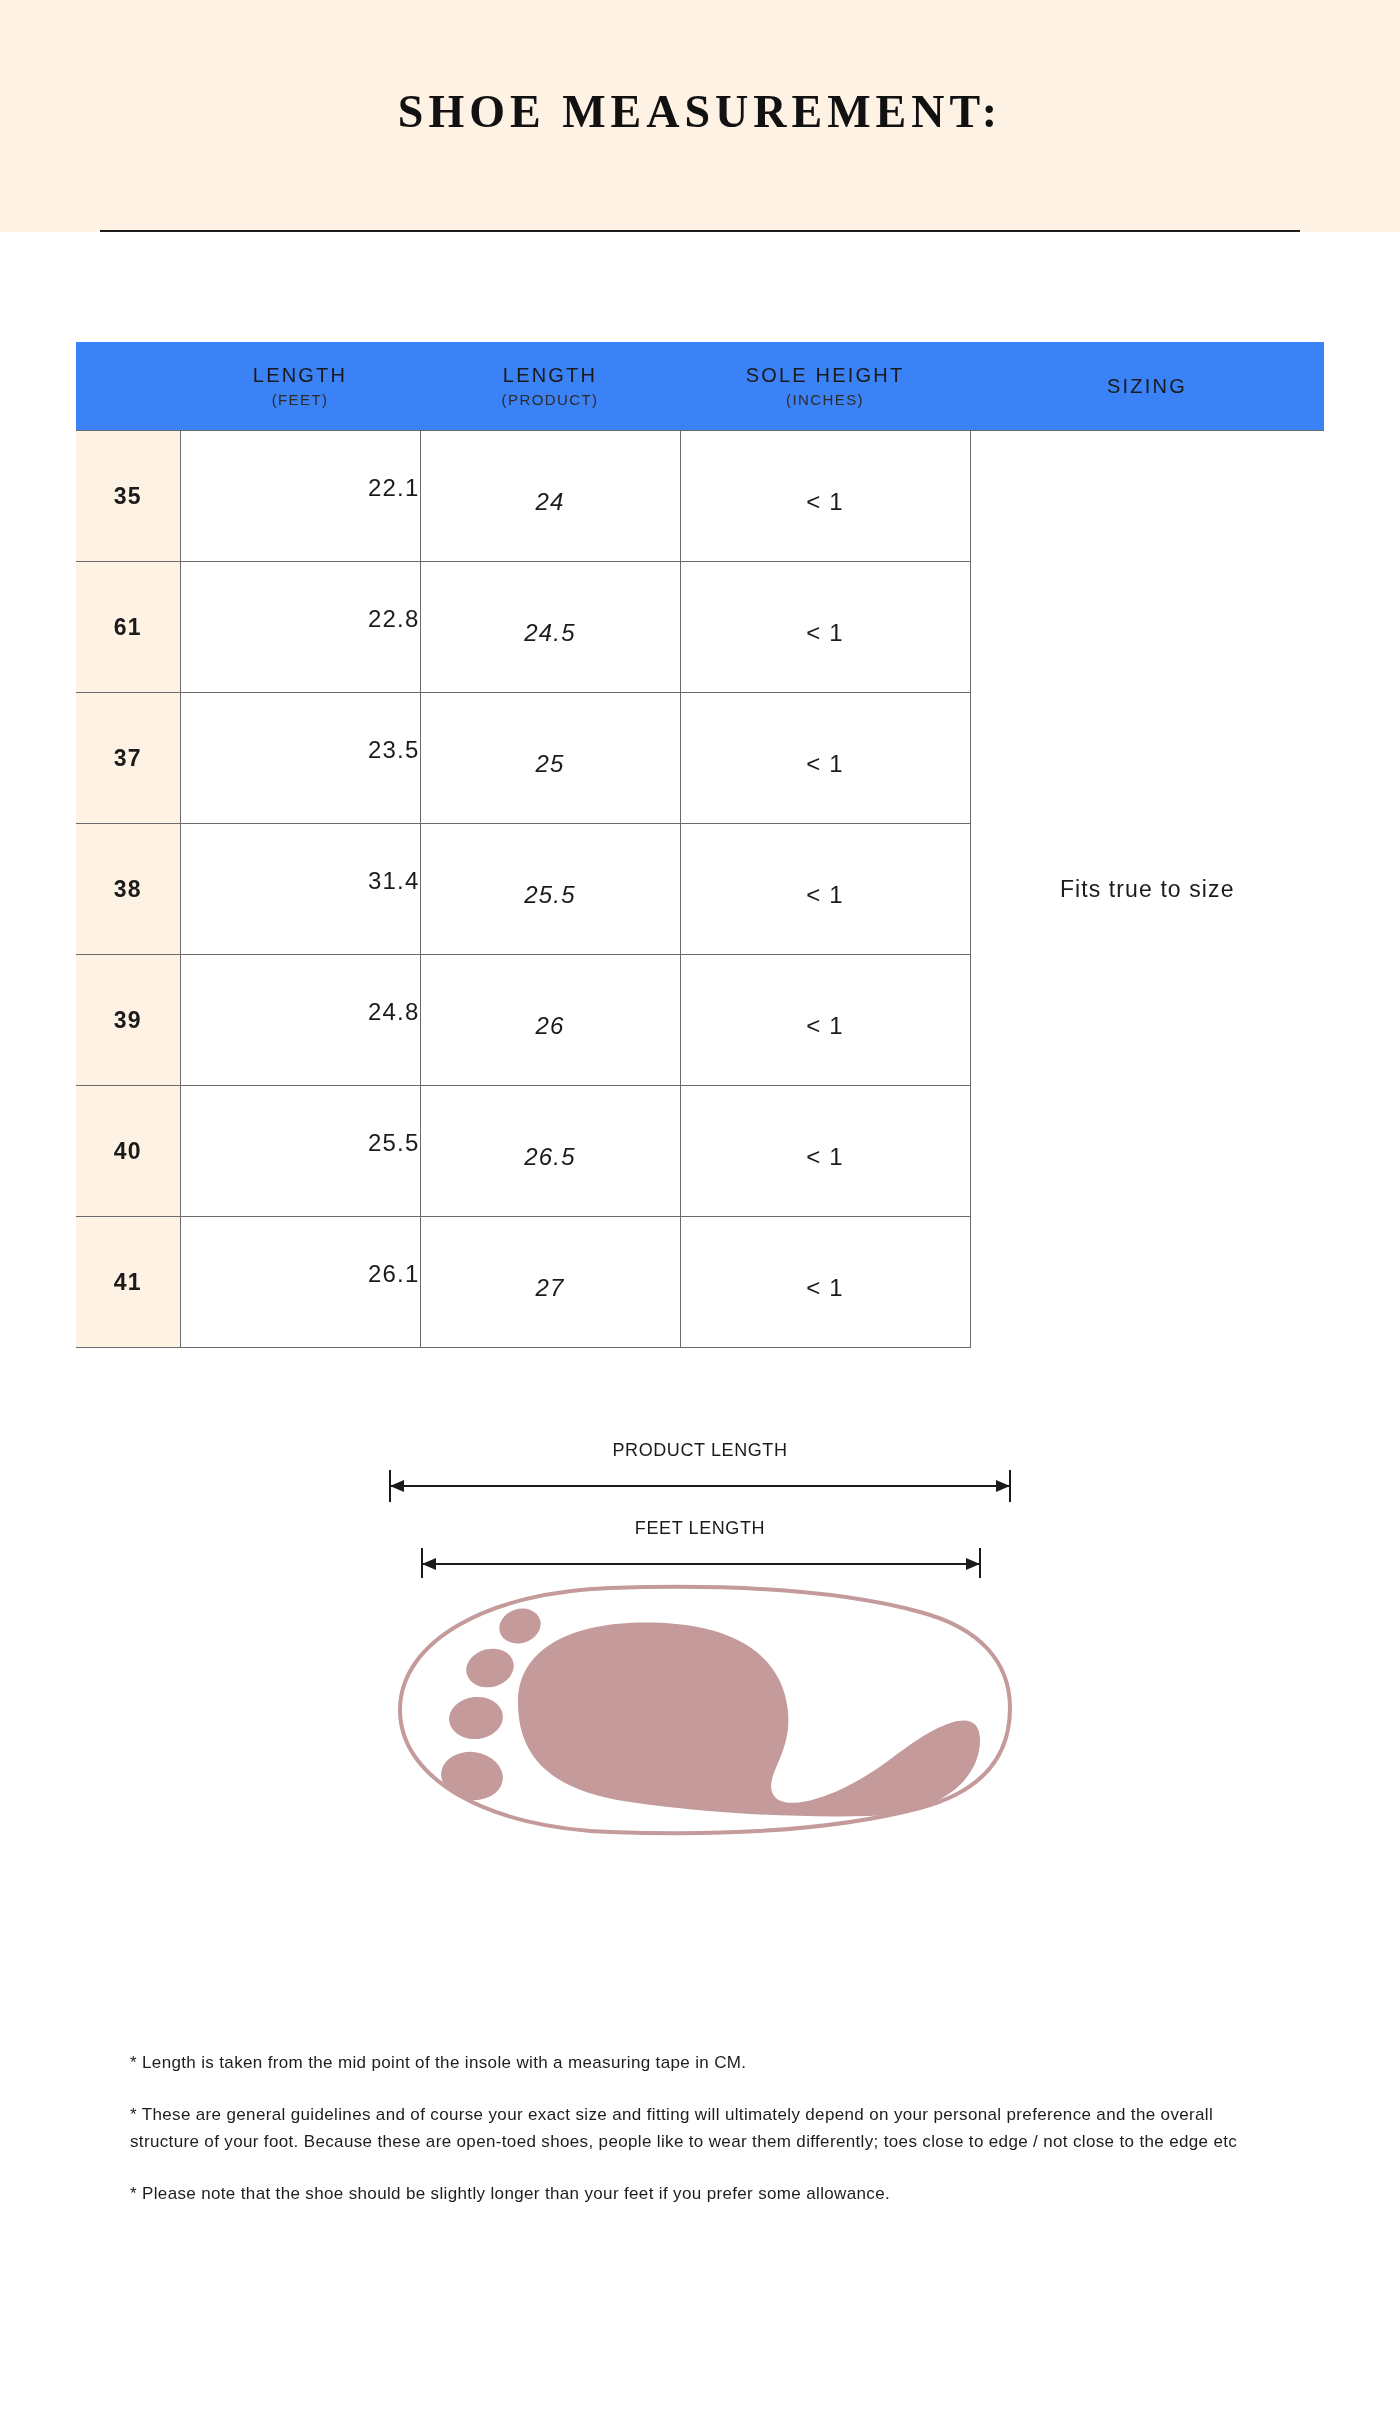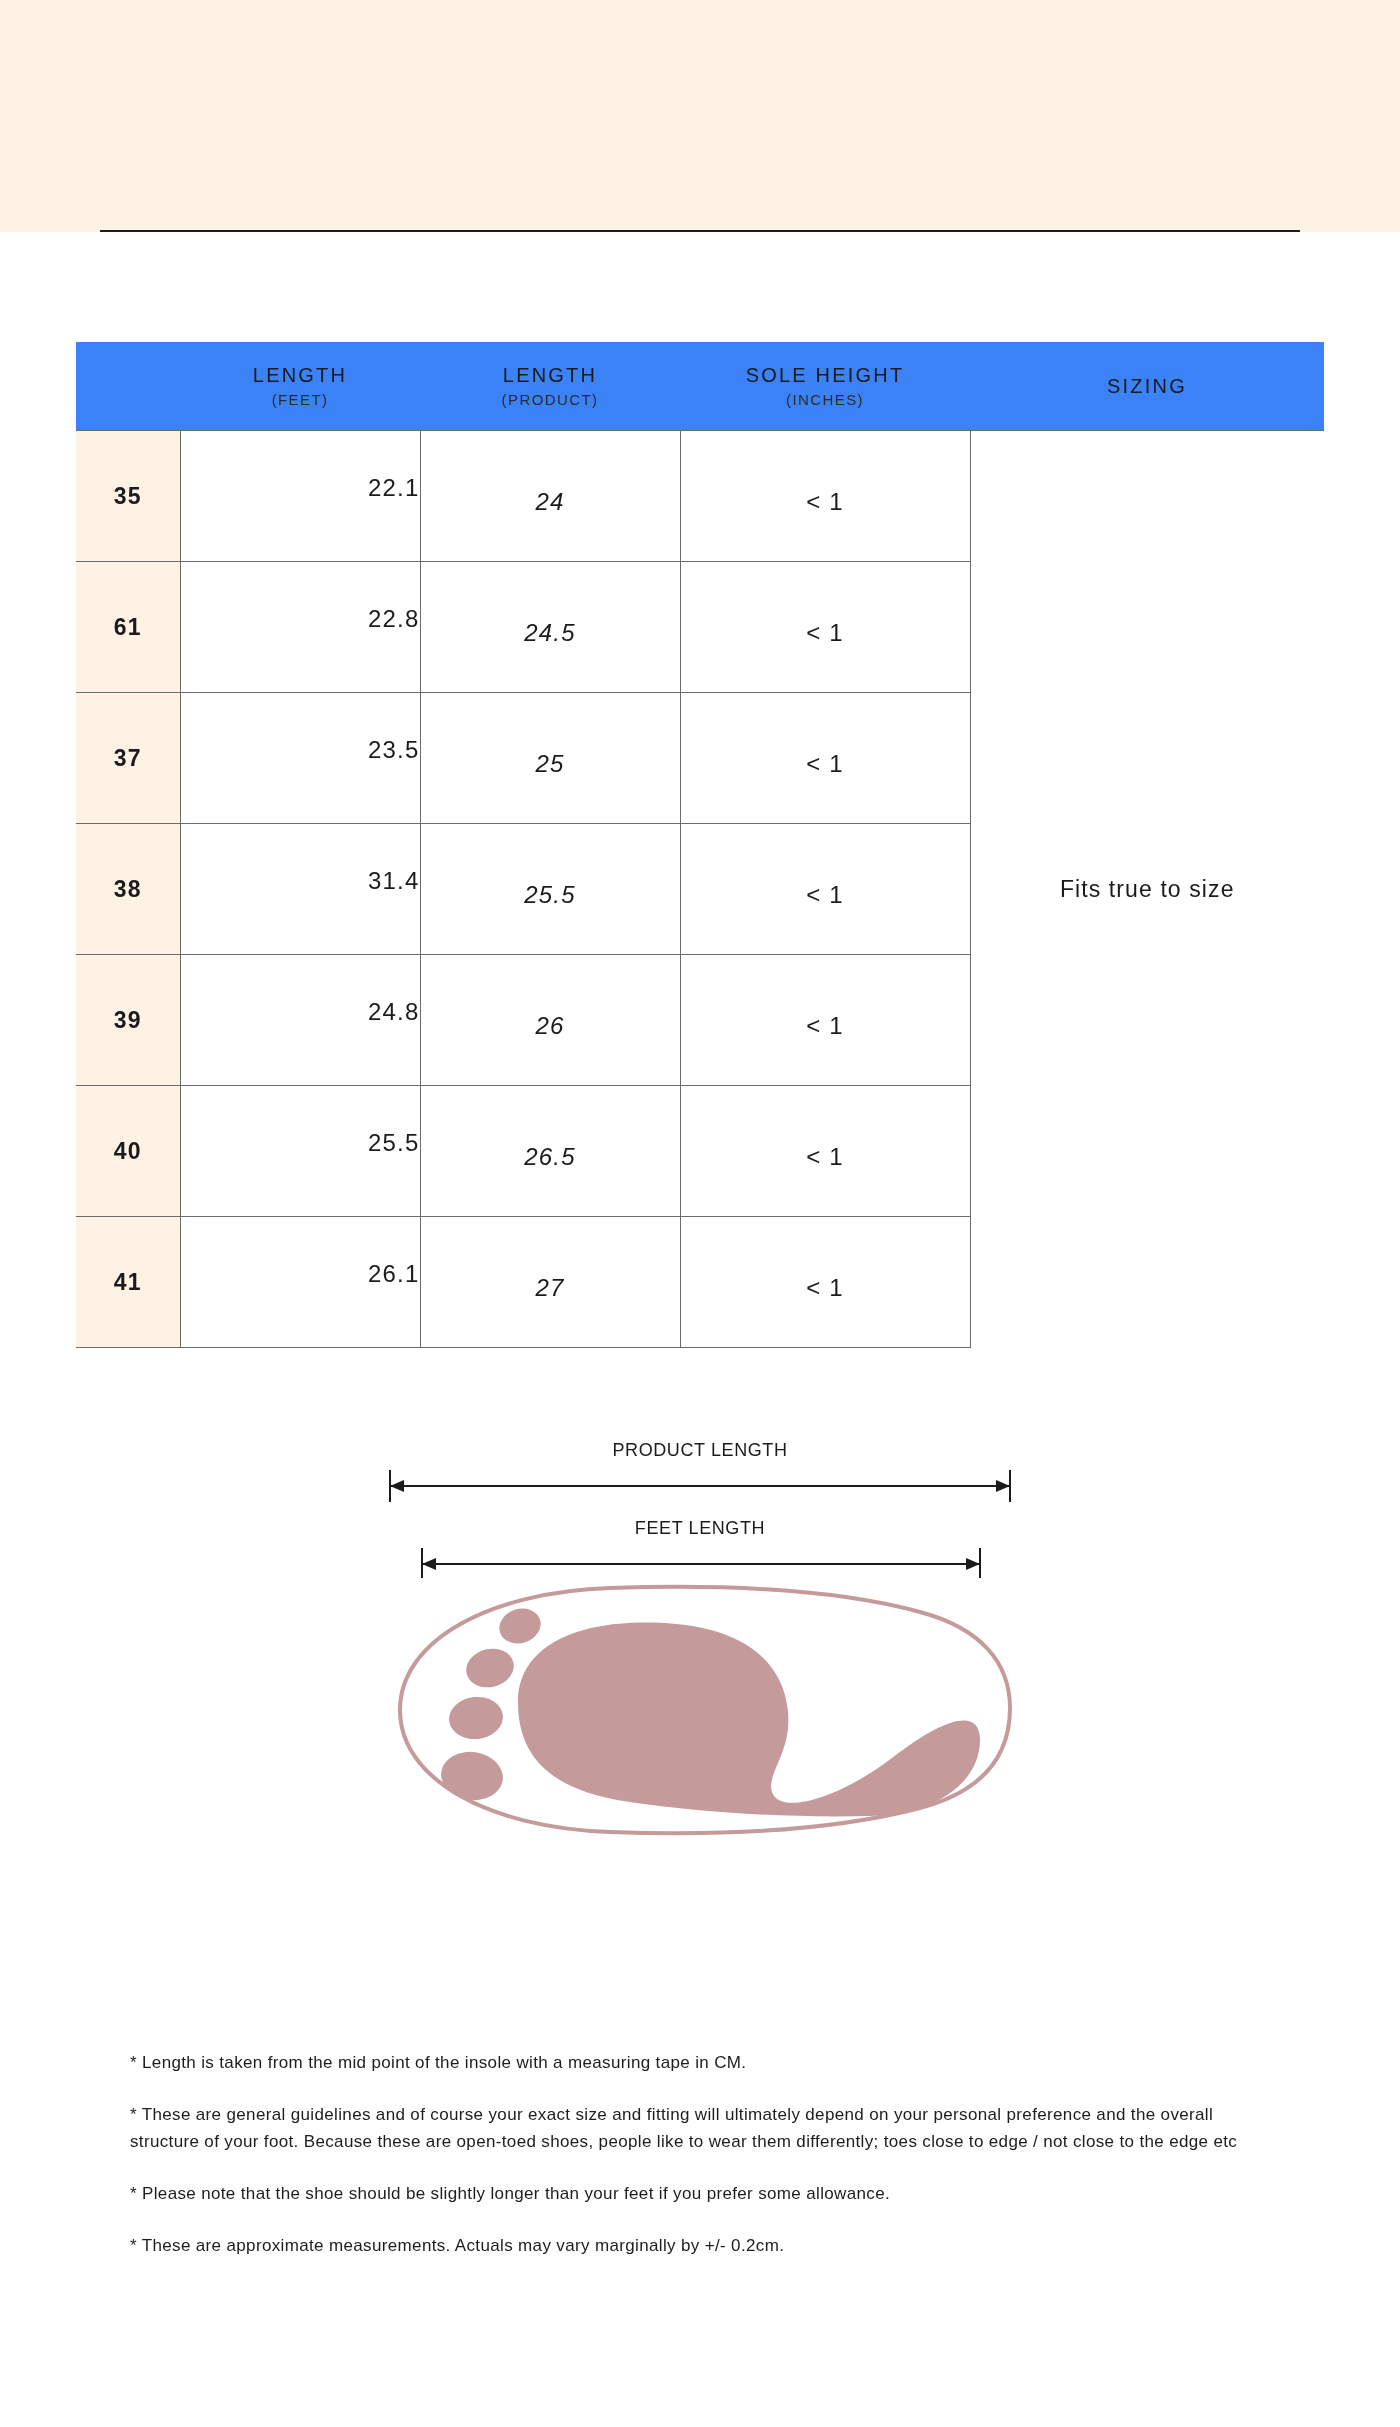--- a/index.html
+++ b/index.html
@@ -146,20 +146,21 @@
     color: #1d1d1d;
     letter-spacing: 0.35px;
   }
   .notes p { margin: 0 0 26px 0; }
   .notes p:last-child { margin-bottom: 0; }
 </style>
 </head>
 <body>
 
 <div class="header-band">
+  <div class="header-title">SHOE MEASUREMENT:</div>
   <div class="header-rule"></div>
 </div>
 
 <div class="table-wrap">
   <table class="size-table">
     <colgroup>
       <col class="c-size">
         <col class="c-feet">
         <col class="c-prod">
         <col class="c-sole">
@@ -280,14 +281,13 @@
              C 700 340, 660 374, 590 376
              C 500 378, 420 372, 350 362
              C 272 351, 238 318, 238 262 Z" fill="#c49a9a"></path>
   </svg>
 </div>
 
 <div class="notes">
   <p>* Length is taken from the mid point of the insole with a measuring tape in CM.</p>
   <p>* These are general guidelines and of course your exact size and fitting will ultimately depend on your personal preference and the overall structure of your foot. Because these are open-toed shoes, people like to wear them differently; toes close to edge / not close to the edge etc</p>
   <p>* Please note that the shoe should be slightly longer than your feet if you prefer some allowance.</p>
-  <p>* These are approximate measurements. Actuals may vary marginally by +/- 0.2cm.</p>
 </div>
 
 </body></html>

